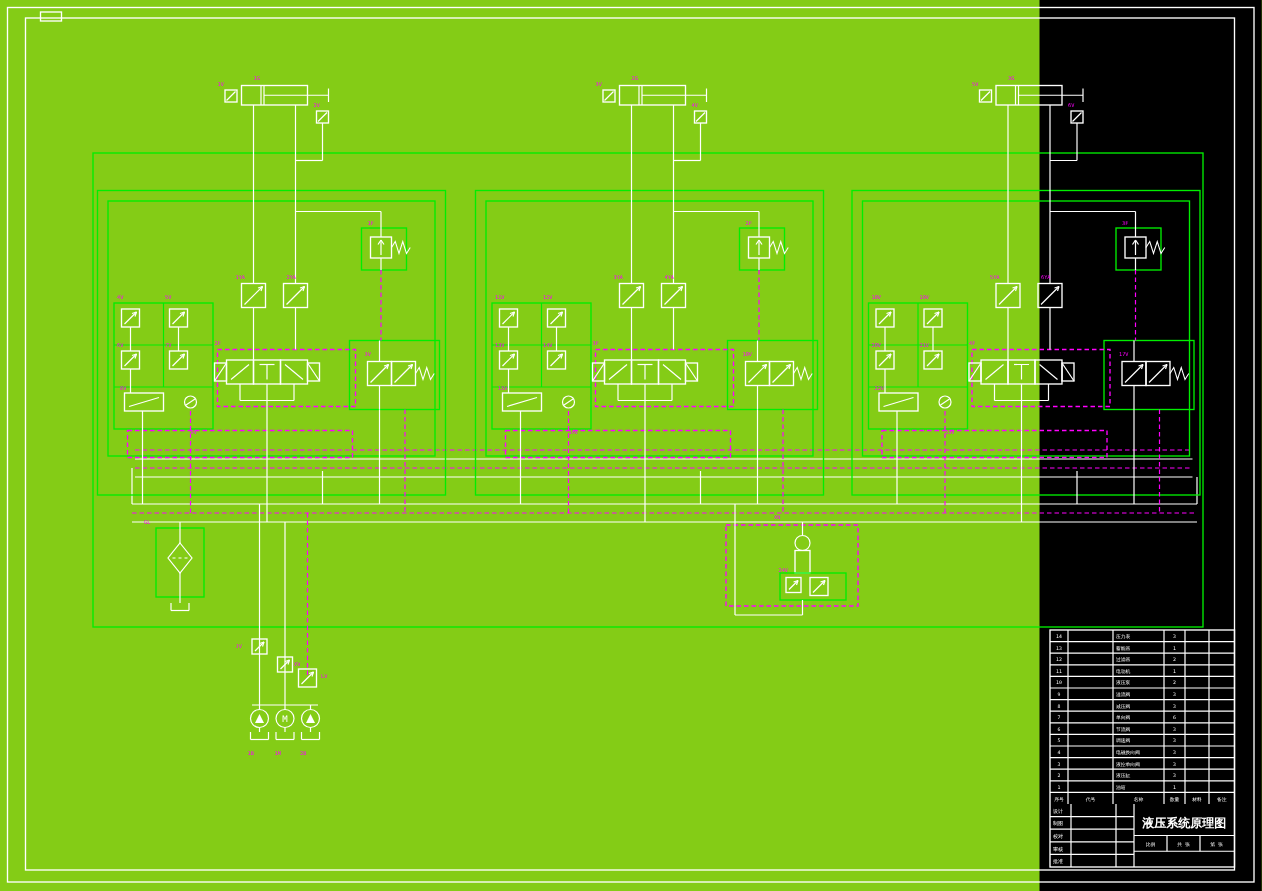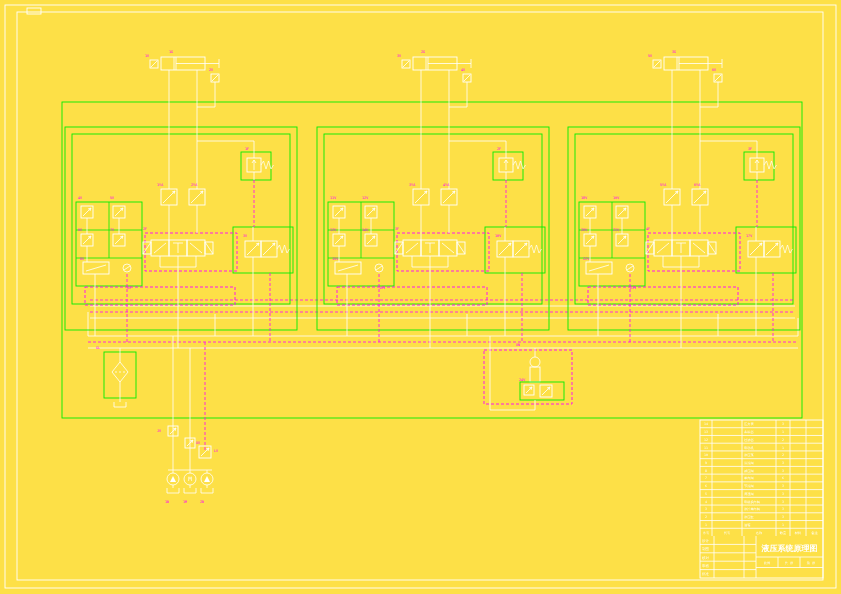--- a/index.html
+++ b/index.html
@@ -1,17 +1,17 @@
 <!DOCTYPE html>
 <html><head>
 <meta charset="utf-8">
 <style>
   html,body{margin:0;padding:0;background:#000;}
   body{width:841px;height:594px;overflow:hidden;font-family:"DejaVu Sans Mono","Liberation Mono",monospace;}
-  #stage{position:relative;width:841px;height:594px;background:#fde047;}
+  #stage{position:relative;width:693px;height:594px;background:#84cc16;}
   svg text{font-family:"DejaVu Sans Mono","Liberation Mono",monospace;}
 </style>
 </head>
 <body>
 
 <div id="stage">
   <svg id="cad" width="841" height="594" viewBox="0 0 841 594">
       <g>
         <rect x="5" y="5" width="831" height="583" fill="none" stroke="#ffffff" stroke-width="0.9"></rect>
         <rect x="17" y="12" width="806" height="568" fill="none" stroke="#ffffff" stroke-width="0.9"></rect>

